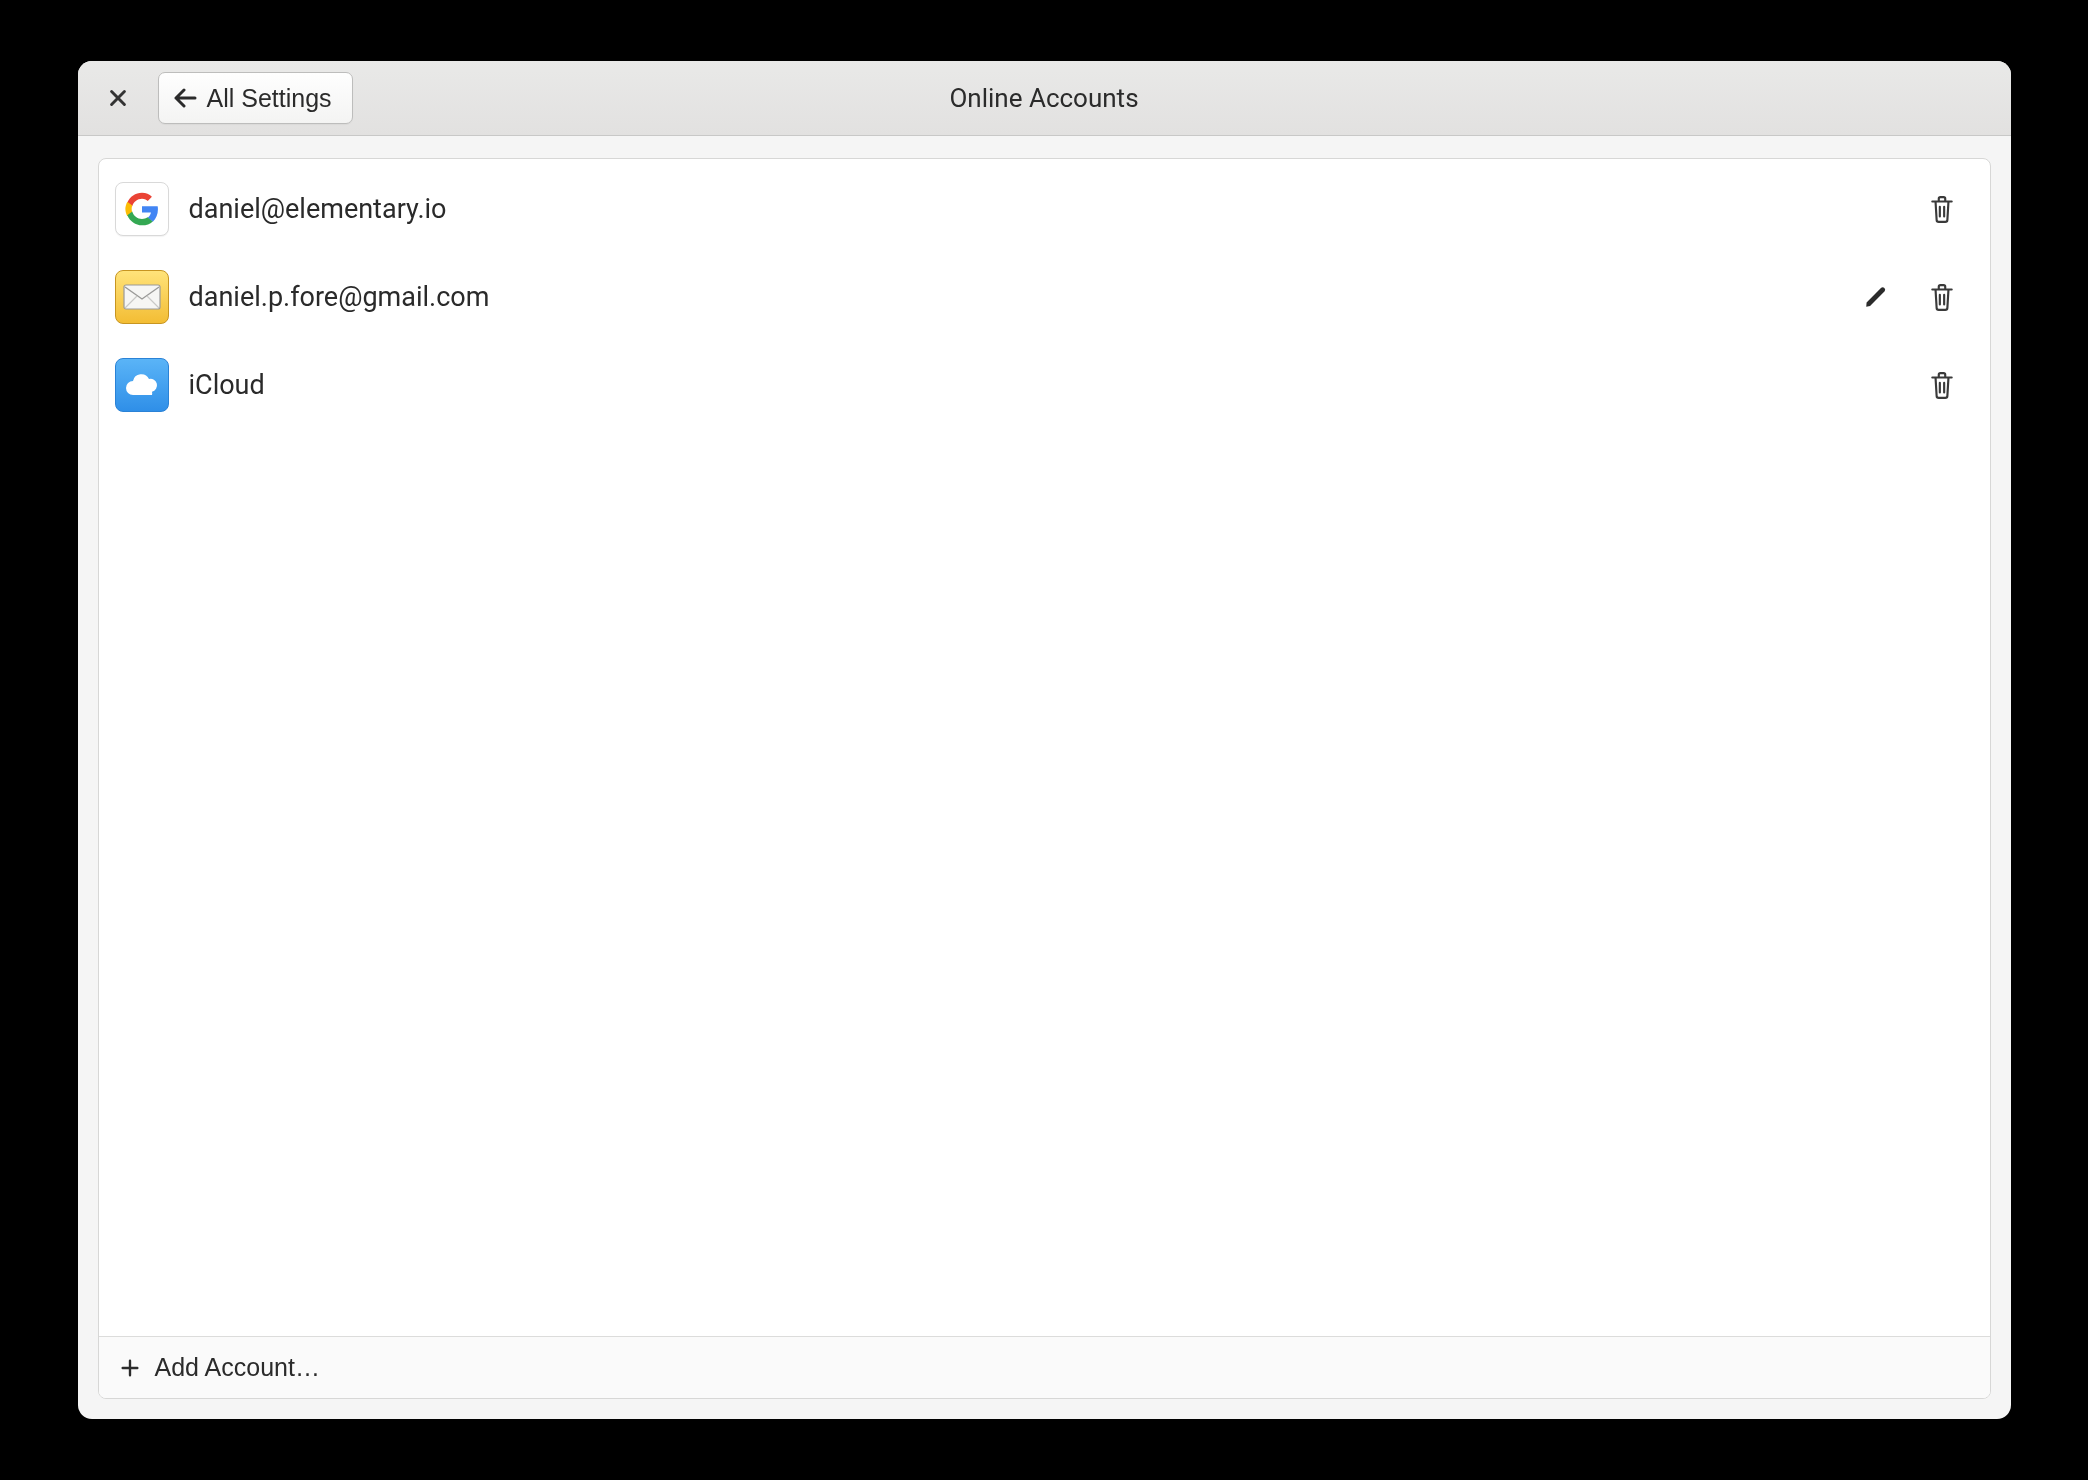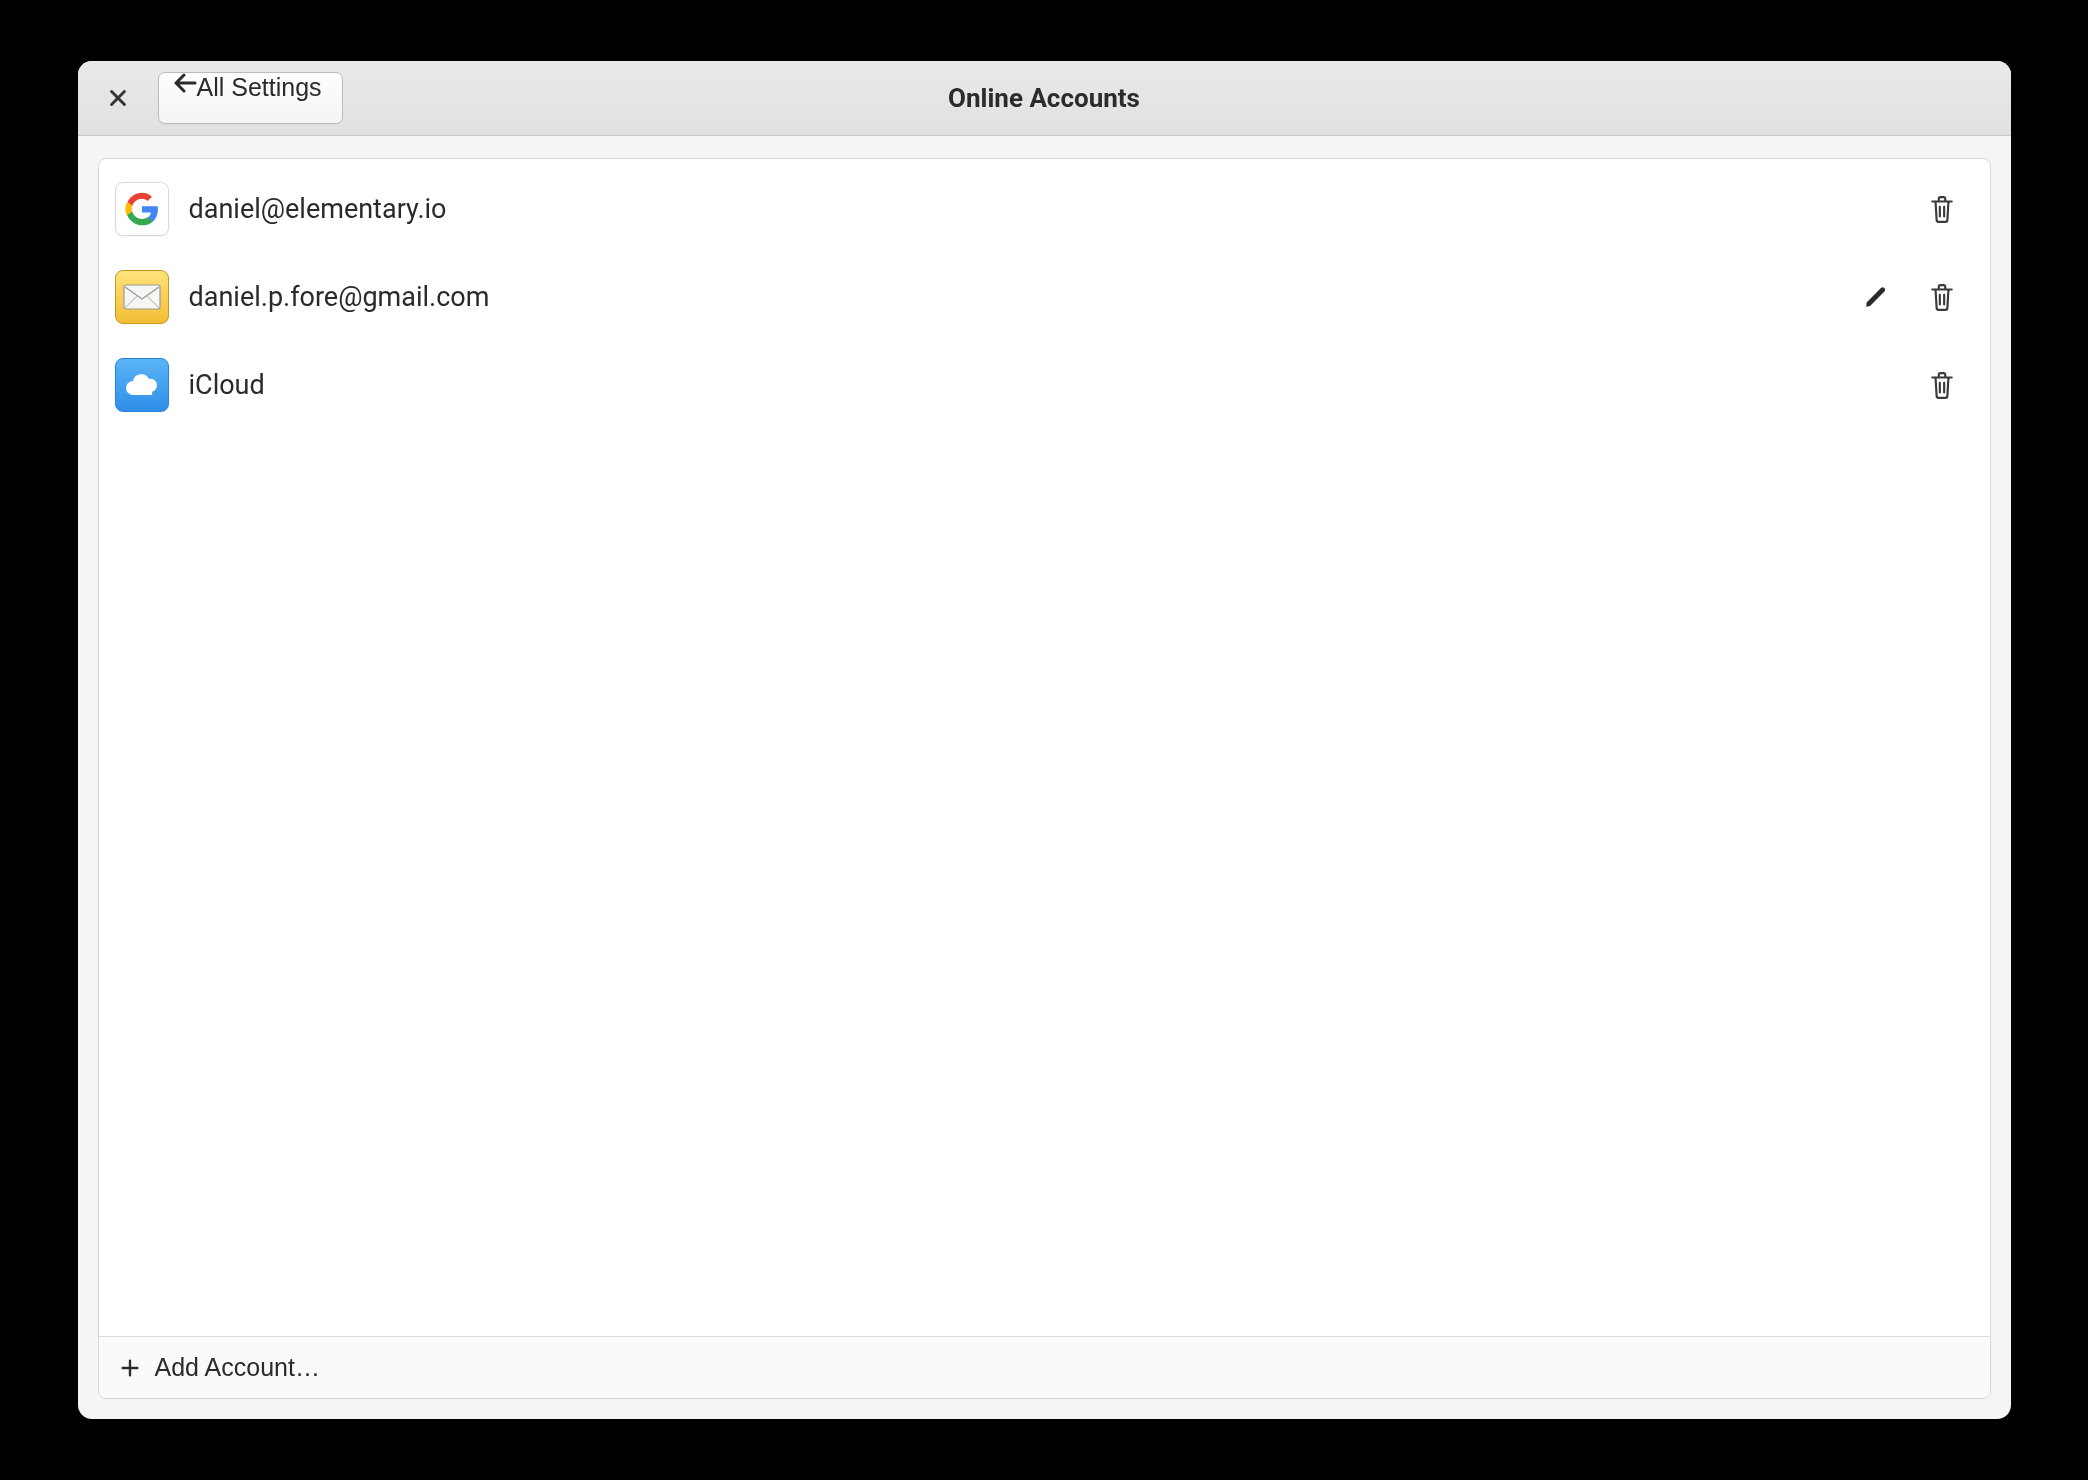--- a/index.html
+++ b/index.html
@@ -35,21 +35,21 @@
     align-items: center;
     padding: 0 18px;
     gap: 18px;
     position: relative;
   }
   .title-center {
     position: absolute;
     left: 0; right: 0;
     text-align: center;
     font-size: 26px;
-    font-weight: 700;
+    font-weight: 400;
     color: #2b2b2b;
     pointer-events: none;
   }
   .icon-btn {
     width: 44px;
     height: 44px;
     display: flex;
     align-items: center;
     justify-content: center;
     border: none;
@@ -57,20 +57,22 @@
     color: #333;
     border-radius: 6px;
   }
   .back-btn {
     height: 52px;
     padding: 0 20px 0 14px;
     background: linear-gradient(to bottom, #fefefe, #f4f4f3);
     border: 1px solid #bdbdbc;
     border-radius: 7px;
     display: flex;
+    align-items: center;
+    gap: 10px;
     font-size: 25px;
     color: #2b2b2b;
     box-shadow: 0 1px 1px rgba(0,0,0,0.04);
   }
   .right-tools {
     margin-left: auto;
     display: flex;
     align-items: center;
     gap: 20px;
   }

